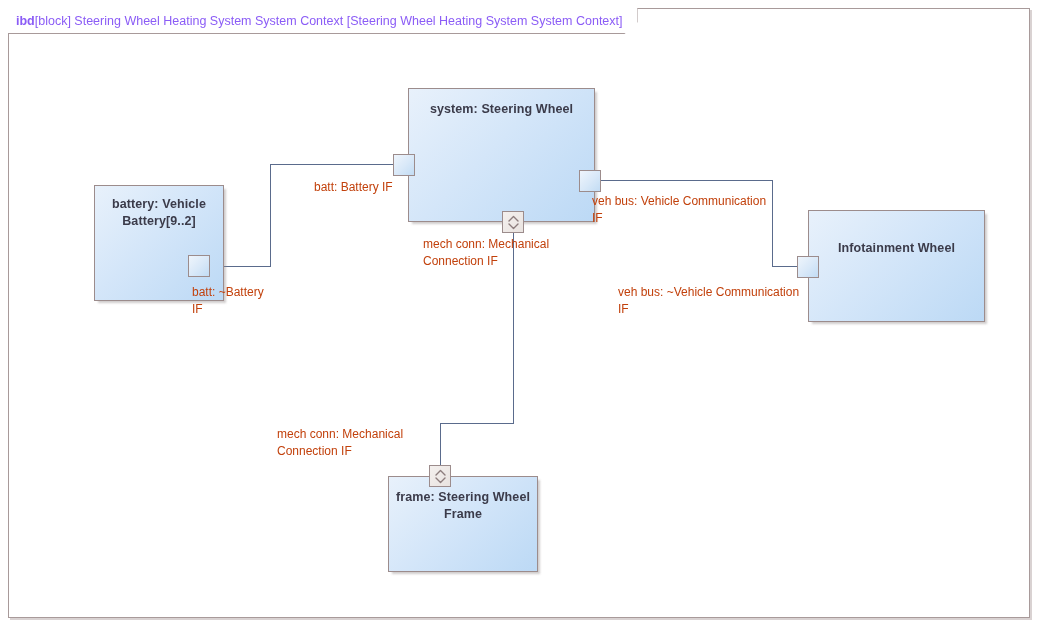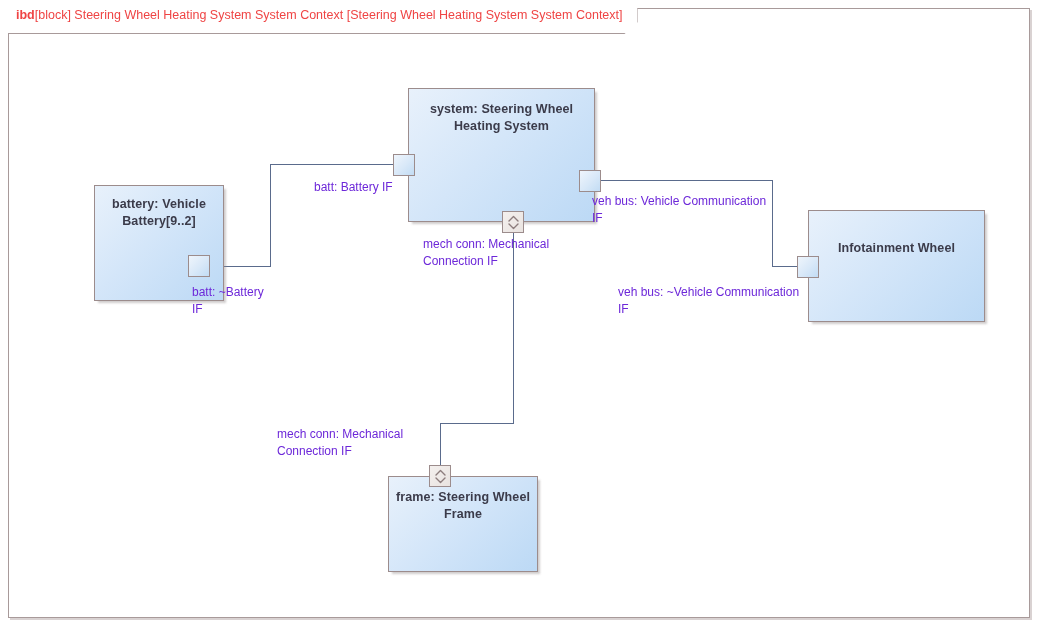--- a/index.html
+++ b/index.html
@@ -16,28 +16,28 @@
     position:absolute;left:8px;top:8px;width:1022px;height:610px;
     box-sizing:border-box;
     border:1px solid #a89a9a;
     background:#ffffff;
     box-shadow:2px 2px 0 0 #d9d2d2;
   }
   .frame-title-tab{
     position:absolute;left:8px;top:8px;
     height:26px;box-sizing:border-box;
     padding:0 14px 0 8px;
-    display:flex;
+    display:flex;align-items:center;
     background:#ffffff;
     border:1px solid #a89a9a;
     border-top:none;border-left:none;
     -webkit-clip-path:polygon(0 0,100% 0,100% 55%,calc(100% - 13px) 100%,0 100%);
     clip-path:polygon(0 0,100% 0,100% 55%,calc(100% - 13px) 100%,0 100%);
     white-space:nowrap;
-    font-size:12.5px;color:#ef4444;
+    font-size:12.5px;color:#8b5cf6;
     z-index:6;
   }
   .frame-title-tab .kw{font-weight:bold;}
   .frame-title-tab .rest{font-weight:normal;}
 
   
   .part{
     position:absolute;box-sizing:border-box;
     border:1px solid #9c8c8c;
     background:linear-gradient(135deg,#e8f1fb 0%,#d4e6f9 45%,#bcd9f5 100%);
@@ -67,21 +67,21 @@
   .port.flow svg{display:block;}
 
   
   .conn{position:absolute;background:#5a6b8c;z-index:1;}
   .conn.h{height:1px;}
   .conn.v{width:1px;}
 
   
   .edge-label{
     position:absolute;
-    font-size:12px;color:#6d28d9;
+    font-size:12px;color:#c2410c;
     line-height:1.45;
     white-space:pre-line;
     z-index:4;
   }
   .edge-label.center{text-align:left;}
   .edge-label.left{text-align:left;}
 </style>
 </head>
 <body>
 
@@ -113,21 +113,20 @@
   <div class="conn v" style="left:440px;top:423px;height:54px;"></div>
 
   <div class="part" style="left:75px;top:185px;width:130px;height:116px;margin-left:19px;">
     <div class="part-label" style="top:10px;">battery: Vehicle</div>
     <div class="part-label" style="top:27px;">Battery[9..2]</div>
   </div>
   <div class="port" style="left:188px;top:255px;"></div>
 
   <div class="part" style="left:408px;top:88px;width:187px;height:134px;">
     <div class="part-label" style="top:12px;">system: Steering Wheel</div>
-    <div class="part-label" style="top:29px;">Heating System</div>
   </div>
   <div class="port" style="left:393px;top:154px;"></div>
   <div class="port" style="left:579px;top:170px;"></div>
   <div class="port flow" style="left:502px;top:211px;">
     <svg width="13" height="15" viewBox="0 0 13 15" aria-hidden="true">
       <polyline points="2,6 6.5,1.6 11,6" fill="none" stroke="#8d7d7d" stroke-width="1.4" stroke-linecap="round" stroke-linejoin="round"></polyline>
       <polyline points="2,9 6.5,13.4 11,9" fill="none" stroke="#8d7d7d" stroke-width="1.4" stroke-linecap="round" stroke-linejoin="round"></polyline>
     </svg>
   </div>
 

